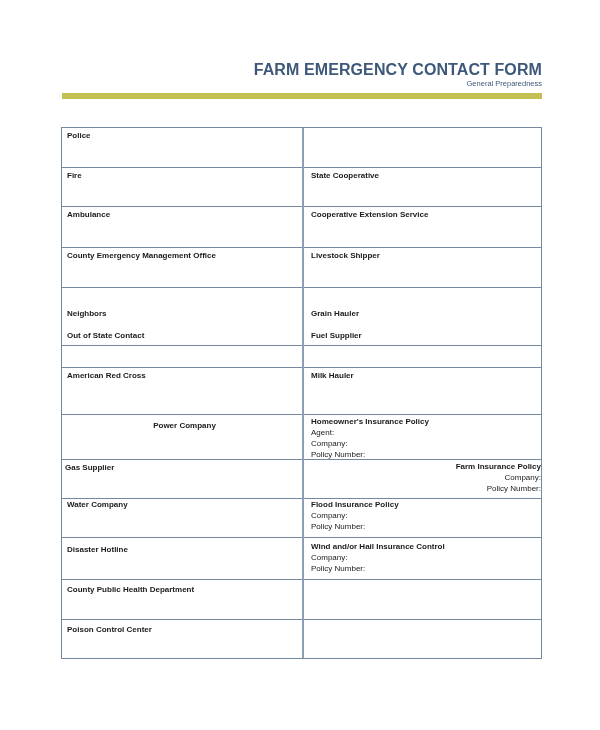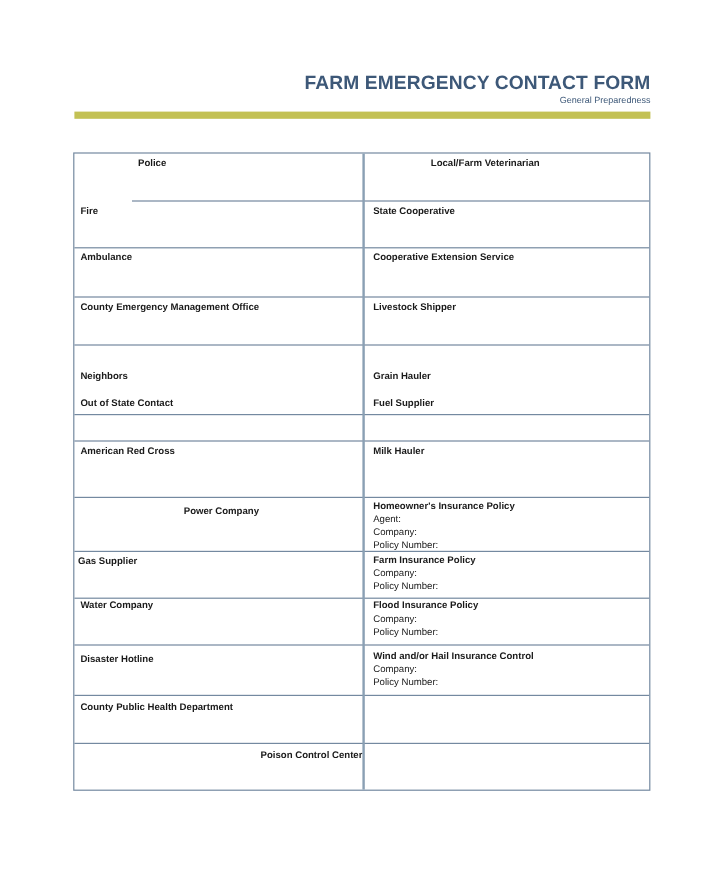--- a/index.html
+++ b/index.html
@@ -24,21 +24,21 @@
     position: absolute; left: 61px; top: 127px; width: 479px; height: 530px;
     border: 1.5px solid #7489a0;
   }
   .divider {
     position: absolute; left: 240px; top: 0; bottom: 0; width: 1.5px; background: #8aa0b4;
   }
   .row {
     position: absolute; left: 0; right: 0; border-bottom: 1.5px solid #7489a0;
     box-sizing: border-box;
   }
-  .row.last { border-bottom: none; text-align: right; }
+  .row.last { border-bottom: none; }
   .cell {
     position: absolute; top: 0; bottom: 0; box-sizing: border-box;
   }
   .cell.left { left: 0; width: 240px; padding: 2px 0 0 5px; }
   .cell.right { left: 242px; right: 0; padding: 2px 0 0 7px; }
   .label {
     font-size: 8px; font-weight: bold; color: #1a1a1a; line-height: 11px; display: block;
   }
   .sub {
     font-size: 8px; color: #1a1a1a; line-height: 11px; display: block;
@@ -46,26 +46,23 @@
 </style>
 </head>
 <body>
 
 <div class="title">FARM EMERGENCY CONTACT FORM</div>
 <div class="subtitle">General Preparedness</div>
 <div class="bar"></div>
 
 <div class="table">
 
-  <div class="row" style="top:0;height:40px;margin-left:48px;">
+  <div class="row" style="top:0;height:40px;">
     <div class="cell left">
         <span class="label">Police</span>
-      </div>
-    <div class="cell right">
-        <span class="label">Local/Farm Veterinarian</span>
       </div>
   </div>
   <div class="row" style="top:40px;height:39px;">
     <div class="cell left">
         <span class="label">Fire</span>
       </div>
     <div class="cell right">
         <span class="label">State Cooperative</span>
       </div>
   </div>
@@ -117,21 +114,21 @@
       <span class="label">Homeowner's Insurance Policy</span>
       <span class="sub">Agent:</span>
       <span class="sub">Company:</span>
       <span class="sub">Policy Number:</span>
     </div>
   </div>
   <div class="row" style="top:332px;height:39px;">
     <div class="cell left" style="padding-left:3px;">
         <span class="label">Gas Supplier</span>
       </div>
-    <div class="cell right" style="padding-top:1px;">
+    <div class="cell right" style="padding-top:1px;text-align:right;">
       <span class="label">Farm Insurance Policy</span>
       <span class="sub">Company:</span>
       <span class="sub">Policy Number:</span>
     </div>
   </div>
   <div class="row" style="top:369px;height:41px;">
     <div class="cell left">
         <span class="label">Water Company</span>
       </div>
     <div class="cell right">

